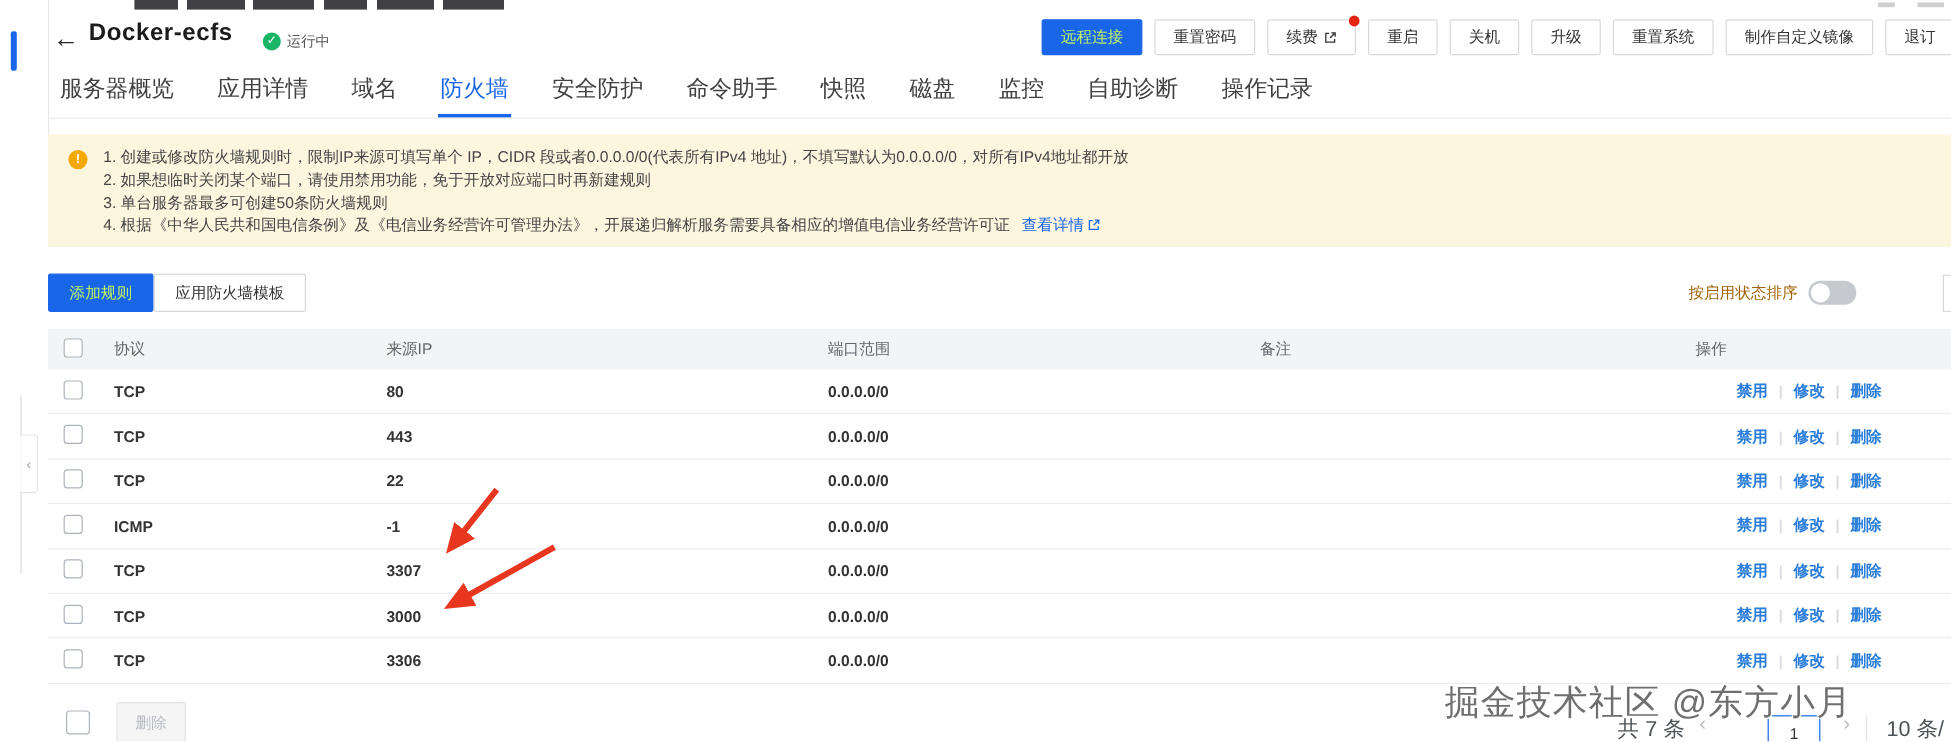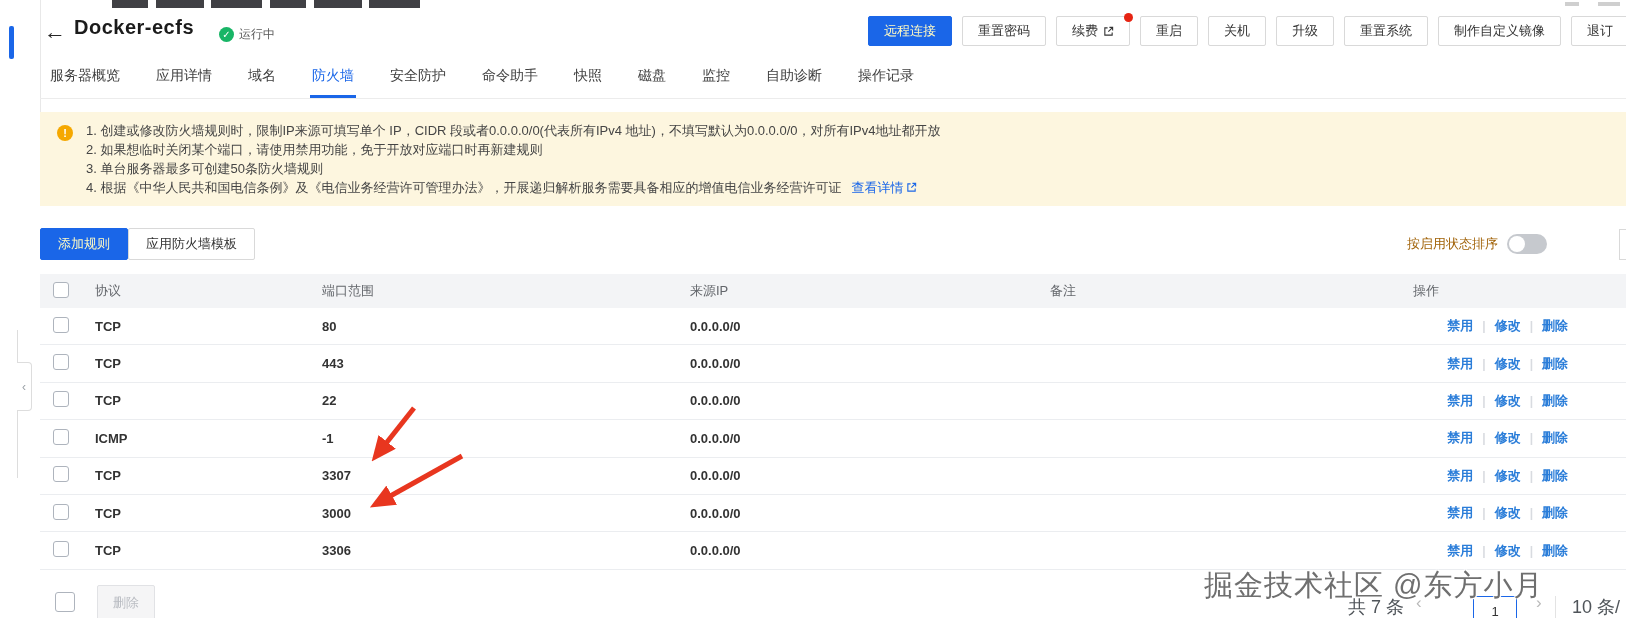--- a/index.html
+++ b/index.html
@@ -27,26 +27,26 @@
   #back-arrow{position:absolute; left:44px; top:18px; font-size:22px; color:#262626; cursor:pointer; line-height:28px;}
   #page-title{position:absolute; left:74px; top:16px; font-size:20px; font-weight:700; color:#1b1b1b; letter-spacing:.5px;}
   #status{position:absolute; left:219px; top:26px; display:flex; align-items:center; gap:5px;}
   #status .dot{width:15px; height:15px; border-radius:50%; background:var(--green); color:#fff; font-size:10px;
     display:flex; align-items:center; justify-content:center; line-height:1;}
   #status .lbl{font-size:12px; color:#595959;}
 
   #header-actions{position:absolute; left:868px; top:16px; display:flex; gap:10px; white-space:nowrap;}
   .btn{height:30px; padding:0 15px; font-size:13px; background:#fff; border:1px solid #d9d9d9; border-radius:2px;
     color:#333; display:inline-flex; align-items:center; justify-content:center; gap:5px; position:relative; cursor:pointer;}
-  .btn-primary{background:var(--accent); border-color:var(--accent); color:#fef9c3;text-align:center;}
+  .btn-primary{background:var(--accent); border-color:var(--accent); color:#bef264;text-align:center;}
   .red-dot{position:absolute; right:-4px; top:-4px; width:9px; height:9px; border-radius:50%; background:#e62412;}
 
   
   #tabs{position:absolute; left:48px; top:64px; display:flex; gap:32px;}
-  .tab{font-size:14px; line-height:22px; padding:0 2px 9px 2px; color:#404040; cursor:pointer; border-bottom:3px solid transparent;text-align:center;}
+  .tab{font-size:19px; line-height:22px; padding:0 2px 9px 2px; color:#404040; cursor:pointer; border-bottom:3px solid transparent;text-align:center;}
   .tab.active{color:var(--accent); border-bottom-color:var(--accent); font-weight:500;}
   #tabs-underline{position:absolute; left:40px; right:0; top:98px; height:1px; background:#ececec;}
 
   
   #notice{position:absolute; left:40px; right:0; top:112px; height:94px; background:var(--notice-bg); padding:9px 16px 9px 46px;}
   #notice .warn-ic{position:absolute; left:17px; top:13px; width:16px; height:16px; border-radius:50%; background:var(--warn);
     color:#fff; font-size:11px; font-weight:700; display:flex; align-items:center; justify-content:center;}
   .notice-line{font-size:13px; line-height:19px; color:#454545; white-space:nowrap; overflow:hidden;}
   .notice-link{color:var(--accent); cursor:pointer; display:inline-flex; align-items:center; gap:3px; margin-left:10px;}
 
@@ -186,22 +186,22 @@
     <span class="toggle">
         <span class="knob"></span>
       </span>
   </div>
   <div id="edge-fragment"></div>
 
   <div id="fw-table">
       <div class="t-row t-head">
         <div class="cell-check"><span class="checkbox"></span></div>
         <div>协议</div>
+        <div>来源IP</div>
         <div>端口范围</div>
-        <div>来源IP</div>
         <div>备注</div>
         <div>操作</div>
       </div>
       <div class="t-row t-body-row">
         <div class="cell-check"><span class="checkbox"></span></div>
         <div>TCP</div>
         <div>80</div>
         <div>0.0.0.0/0</div>
         <div></div>
         <div class="cell-ops">

